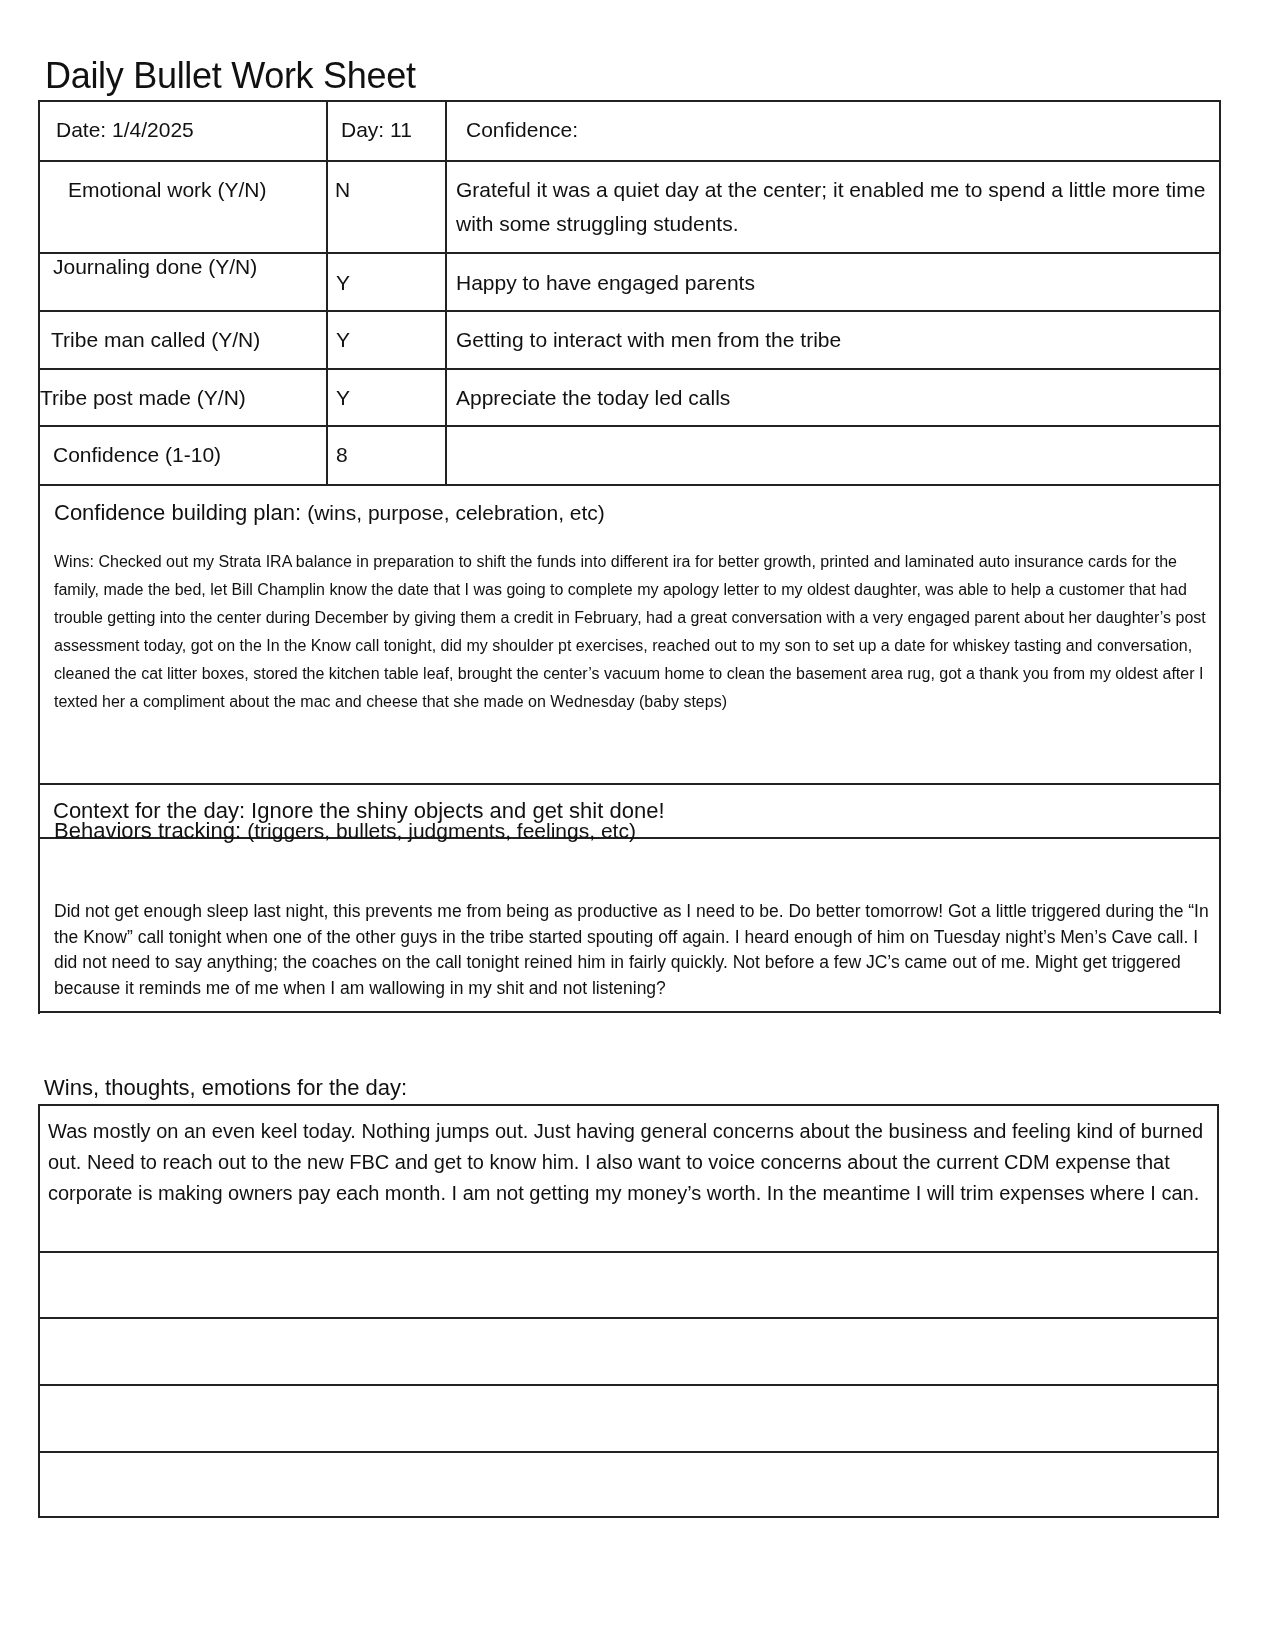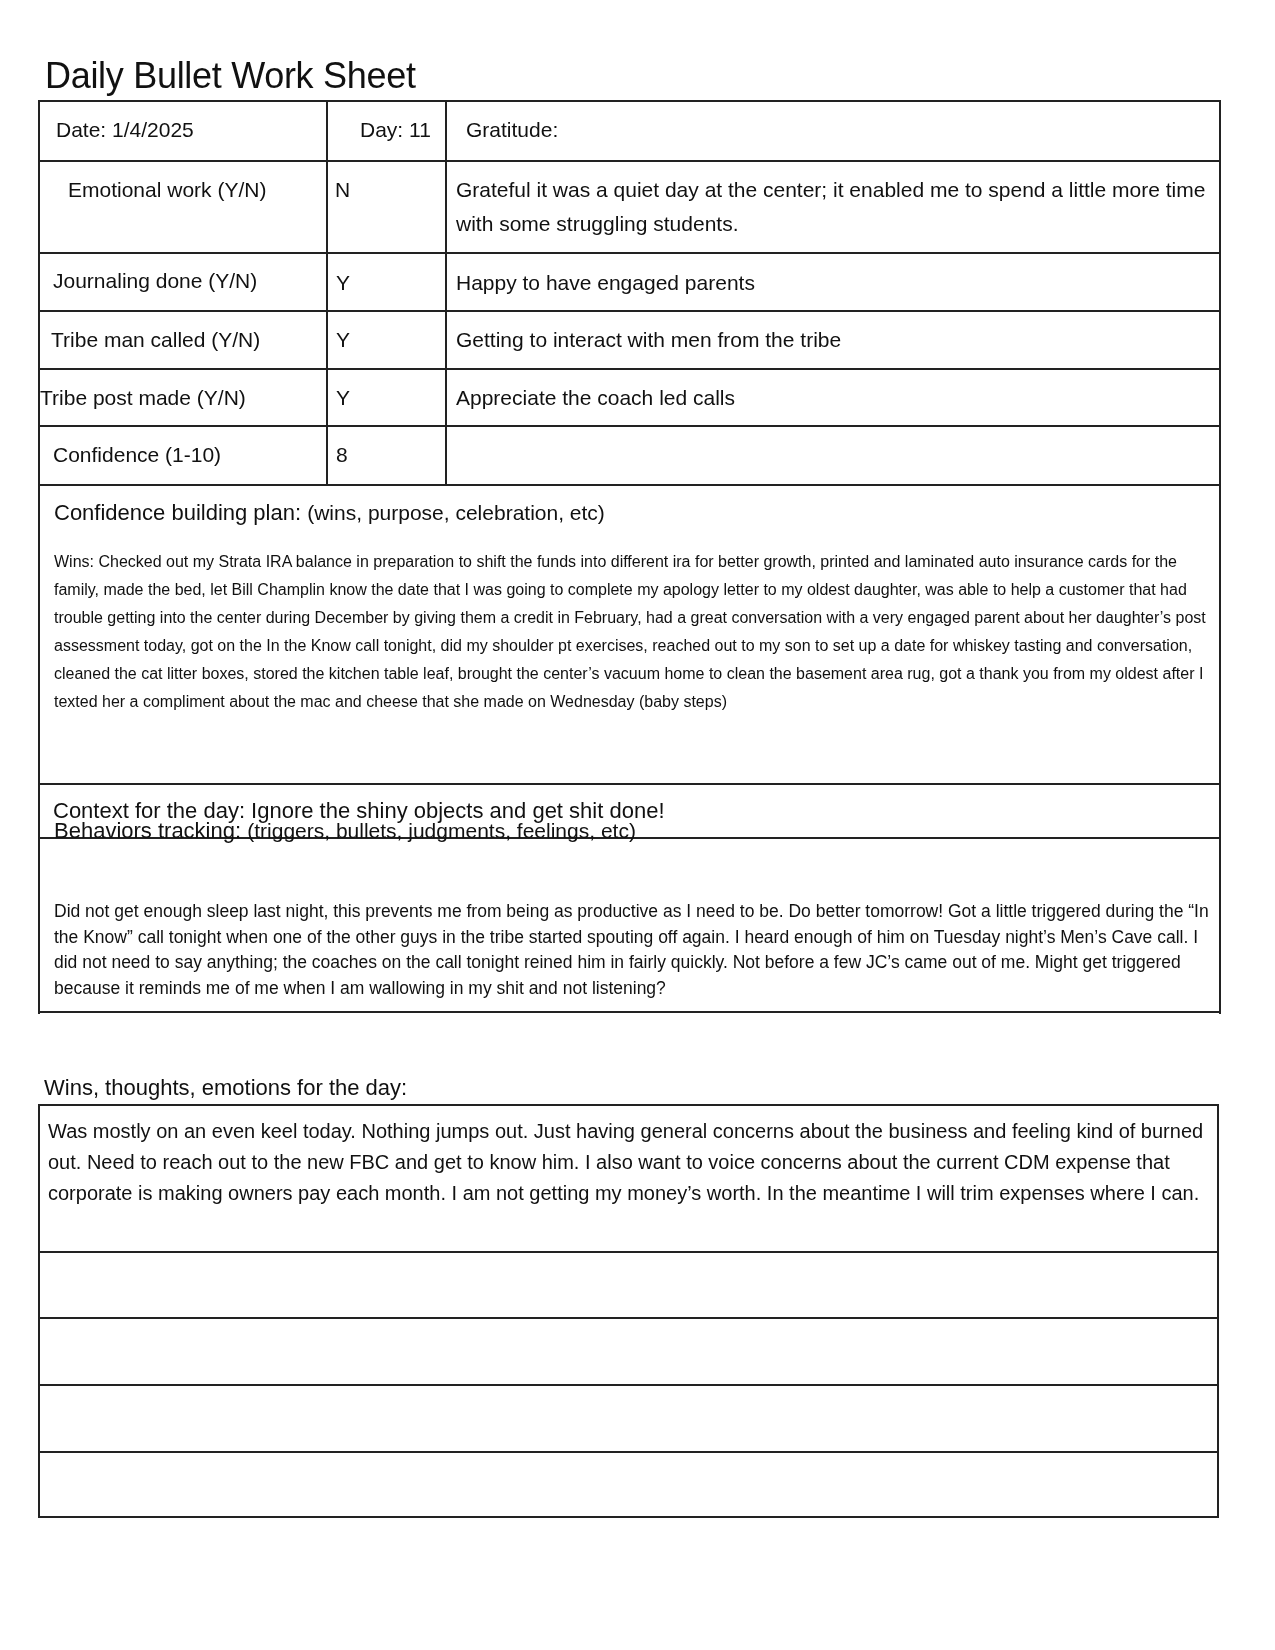--- a/index.html
+++ b/index.html
@@ -32,38 +32,38 @@
   <div class="hline" style="left:38px; width:1183px; top:252px;"></div>
   <div class="hline" style="left:38px; width:1183px; top:310px;"></div>
   <div class="hline" style="left:38px; width:1183px; top:368px;"></div>
   <div class="hline" style="left:38px; width:1183px; top:425px;"></div>
   <div class="hline" style="left:38px; width:1183px; top:484px;"></div>
   <div class="hline" style="left:38px; width:1183px; top:783px;"></div>
   <div class="hline" style="left:38px; width:1183px; top:837px;"></div>
   <div class="hline" style="left:38px; width:1183px; top:1011px;"></div>
 
   <div class="cell-text" style="left:56px; top:113px;">Date: 1/4/2025</div>
-  <div class="cell-text" style="left:341px; top:113px;margin-left:19px;">Day: 11</div>
-  <div class="cell-text" style="left:466px; top:113px;">Gratitude:</div>
+  <div class="cell-text" style="left:341px; top:113px;">Day: 11</div>
+  <div class="cell-text" style="left:466px; top:113px;">Confidence:</div>
 
   <div class="cell-text" style="left:68px; top:173px;">Emotional work (Y/N)</div>
   <div class="cell-text" style="left:335px; top:173px;">N</div>
   <div class="abs" style="left:456px; top:173px; width:750px; font-size:21px; line-height:34px;">Grateful it was a quiet day at the center; it enabled me to spend a little more time with some struggling students.</div>
 
-  <div class="cell-text" style="left:53px; top:264px;">Journaling done (Y/N)</div>
+  <div class="cell-text" style="left:53px; top:250px;">Journaling done (Y/N)</div>
   <div class="cell-text" style="left:336px; top:266px;">Y</div>
   <div class="cell-text" style="left:456px; top:266px;">Happy to have engaged parents</div>
 
   <div class="cell-text" style="left:51px; top:323px;">Tribe man called (Y/N)</div>
   <div class="cell-text" style="left:336px; top:323px;">Y</div>
   <div class="cell-text" style="left:456px; top:323px;">Getting to interact with men from the tribe</div>
 
   <div class="cell-text" style="left:40px; top:381px;">Tribe post made (Y/N)</div>
   <div class="cell-text" style="left:336px; top:381px;">Y</div>
-  <div class="cell-text" style="left:456px; top:381px;">Appreciate the coach led calls</div>
+  <div class="cell-text" style="left:456px; top:381px;">Appreciate the today led calls</div>
 
   <div class="cell-text" style="left:53px; top:438px;">Confidence (1-10)</div>
   <div class="cell-text" style="left:336px; top:438px;">8</div>
   <div class="cell-text" style="left:456px; top:438px;"></div>
 
   <div class="section-label" style="left:54px; top:498px;">
     <span>Confidence building plan:</span>
     <span class="hint">(wins, purpose, celebration, etc)</span>
   </div>
   <div class="wrap-text" style="left:54px; top:548px; width:1155px;">Wins: Checked out my Strata IRA balance in preparation to shift the funds into different ira for better growth, printed and laminated auto insurance cards for the family, made the bed, let Bill Champlin know the date that I was going to complete my apology letter to my oldest daughter, was able to help a customer that had trouble getting into the center during December by giving them a credit in February, had a great conversation with a very engaged parent about her daughter’s post assessment today, got on the In the Know call tonight, did my shoulder pt exercises, reached out to my son to set up a date for whiskey tasting and conversation, cleaned the cat litter boxes, stored the kitchen table leaf, brought the center’s vacuum home to clean the basement area rug, got a thank you from my oldest after I texted her a compliment about the mac and cheese that she made on Wednesday (baby steps)</div>

